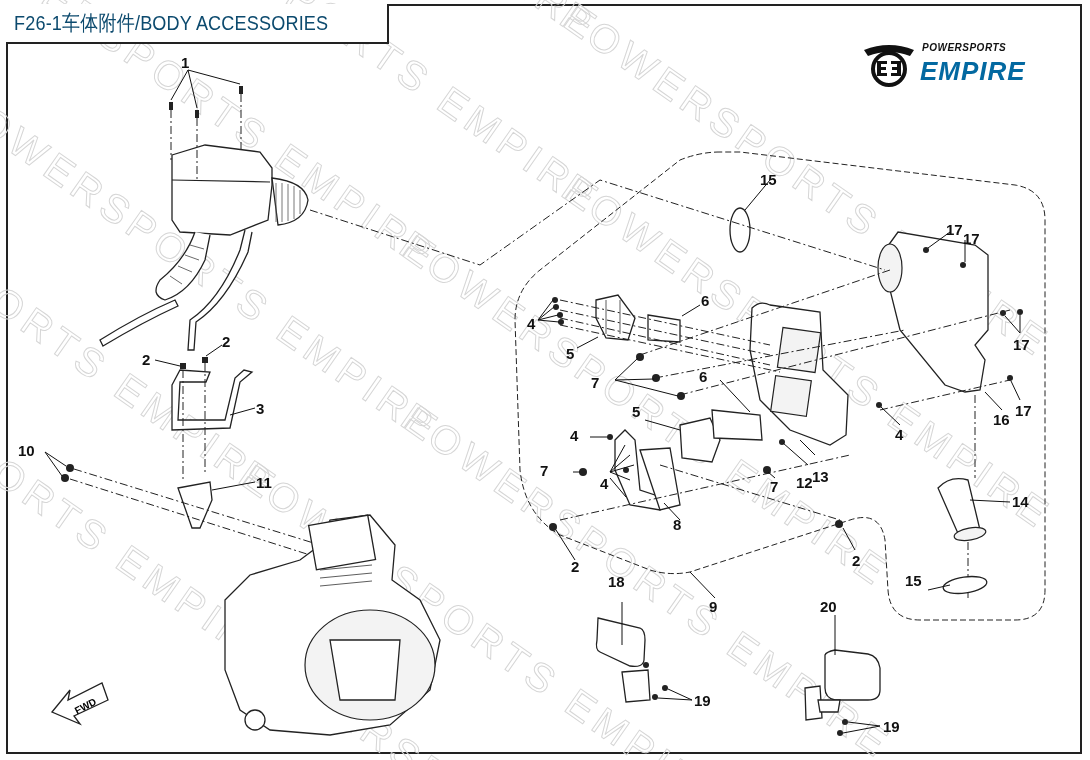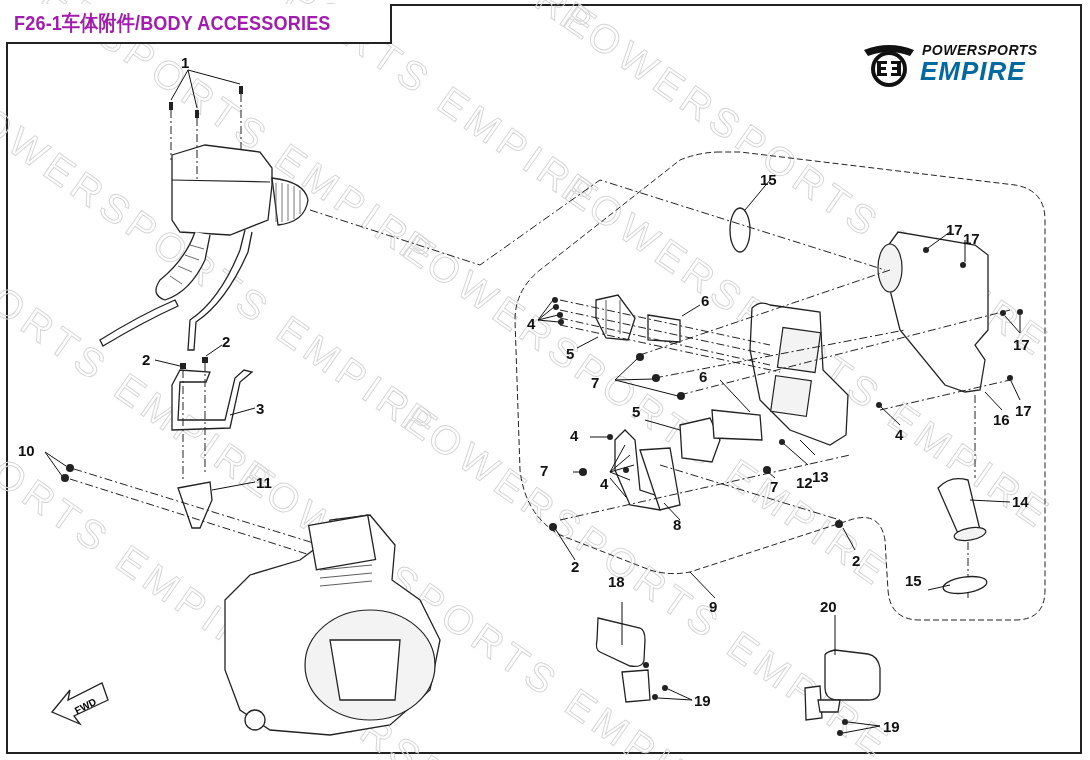--- a/index.html
+++ b/index.html
@@ -1,22 +1,22 @@
 <!DOCTYPE html>
 <html><head>
 <meta charset="utf-8">
 <style>
   html,body{margin:0;padding:0;background:#fff;}
   body{width:1090px;height:760px;position:relative;overflow:hidden;font-family:"Liberation Sans",sans-serif;}
   #frame{position:absolute;left:6px;top:4px;width:1076px;height:750px;border:2px solid #222;box-sizing:border-box;}
   #title-box{position:absolute;left:6px;top:4px;height:38px;padding:0 8px;border:2px solid #222;border-left:none;border-top:none;background:#fff;
-    font-family:"Liberation Sans",sans-serif;font-weight:bold;font-size:21px;line-height:38px;color:#a21caf;letter-spacing:0.2px;transform-origin:left top;}
+    font-family:"Liberation Sans",sans-serif;font-weight:normal;font-size:21px;line-height:38px;color:#0c4a6e;letter-spacing:0.2px;transform-origin:left top;}
   #title-box span{display:inline-block;transform:scaleX(0.86);transform-origin:left center;white-space:nowrap;}
   #logo{position:absolute;left:860px;top:40px;width:200px;height:50px;}
-  #logo .brand-top{position:absolute;left:62px;top:2px;font-weight:bold;font-style:italic;font-size:14px;color:#111;letter-spacing:0.5px;}
+  #logo .brand-top{position:absolute;left:62px;top:2px;font-weight:bold;font-style:italic;font-size:10px;color:#111;letter-spacing:0.5px;}
   #logo .brand-main{position:absolute;left:60px;top:16px;font-weight:bold;font-style:italic;font-size:26px;color:#0369a1;letter-spacing:1px;}
   svg#diagram{position:absolute;left:0;top:0;}
   .lbl{font-family:"Liberation Sans",sans-serif;font-weight:bold;font-size:15px;fill:#111;}
   .wm{font-family:"Liberation Sans",sans-serif;font-size:40px;fill:none;stroke:#d6d6d6;stroke-width:1;letter-spacing:6px;}
   .part{fill:#fff;stroke:#222;stroke-width:1.3;}
   .part-lt{fill:#f3f3f3;stroke:#222;stroke-width:1.2;}
   .dash{fill:none;stroke:#222;stroke-width:1;stroke-dasharray:8 3 2 3;}
   .dash2{fill:none;stroke:#222;stroke-width:1;stroke-dasharray:6 3;}
   .leader{fill:none;stroke:#111;stroke-width:1;}
   .bolt{fill:#222;}

